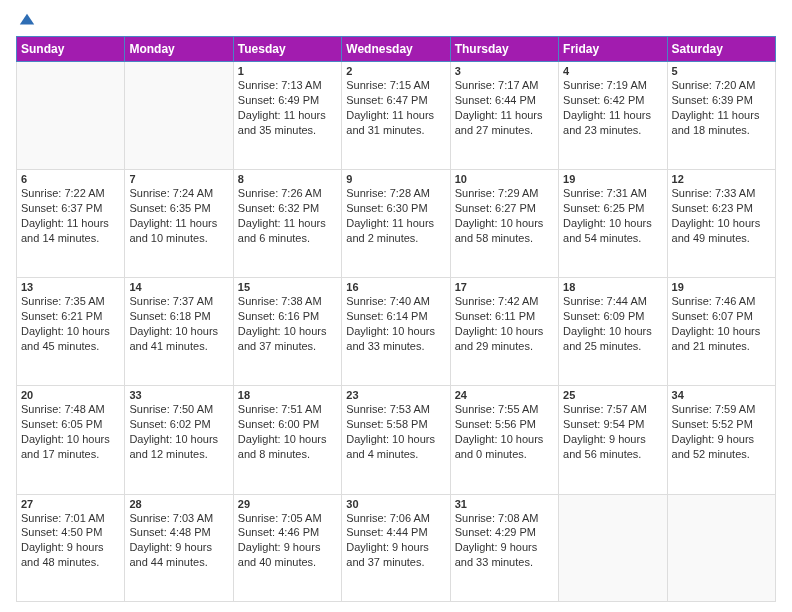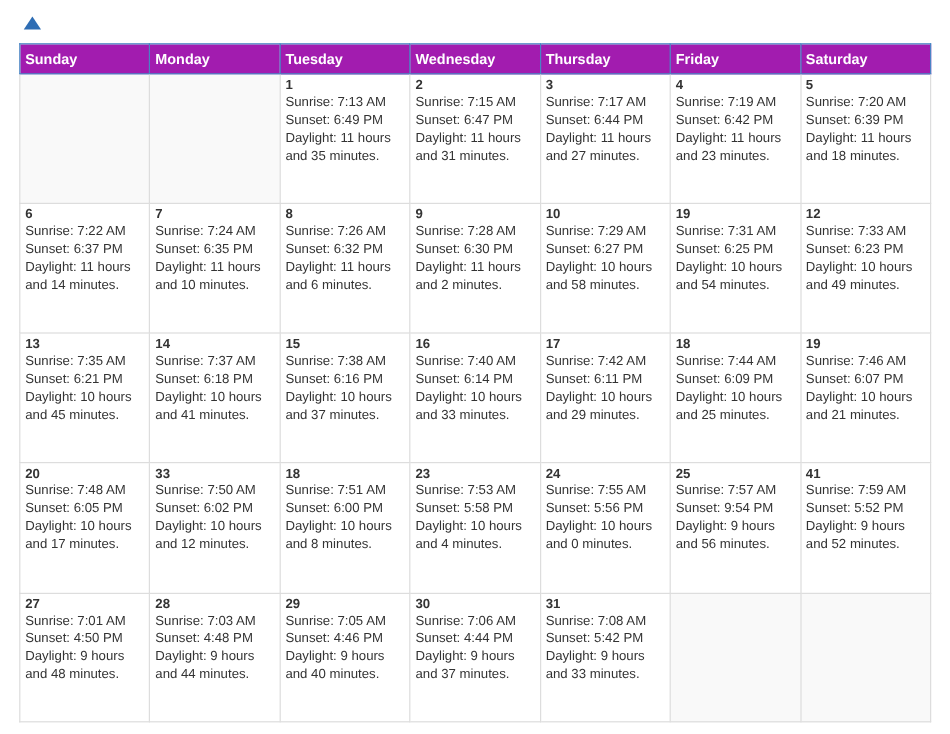--- a/index.html
+++ b/index.html
@@ -290,21 +290,21 @@
 Sunset: 5:56 PM
 Daylight: 10 hours and 0 minutes.</div>
           </td>
           <td>
             <span class="day-num">25</span>
             <div class="day-info">Sunrise: 7:57 AM
 Sunset: 9:54 PM
 Daylight: 9 hours and 56 minutes.</div>
           </td>
           <td>
-            <span class="day-num">41</span>
+            <span class="day-num">34</span>
             <div class="day-info">Sunrise: 7:59 AM
 Sunset: 5:52 PM
 Daylight: 9 hours and 52 minutes.</div>
           </td>
         </tr>
         <tr>
           <td>
             <span class="day-num">27</span>
             <div class="day-info">Sunrise: 7:01 AM
 Sunset: 4:50 PM
@@ -324,21 +324,21 @@
           </td>
           <td>
             <span class="day-num">30</span>
             <div class="day-info">Sunrise: 7:06 AM
 Sunset: 4:44 PM
 Daylight: 9 hours and 37 minutes.</div>
           </td>
           <td>
             <span class="day-num">31</span>
             <div class="day-info">Sunrise: 7:08 AM
-Sunset: 5:42 PM
+Sunset: 4:29 PM
 Daylight: 9 hours and 33 minutes.</div>
           </td>
           <td class="empty"></td>
           <td class="empty"></td>
         </tr>
       </tbody>
   </table>
 </div>
 
 </body></html>

